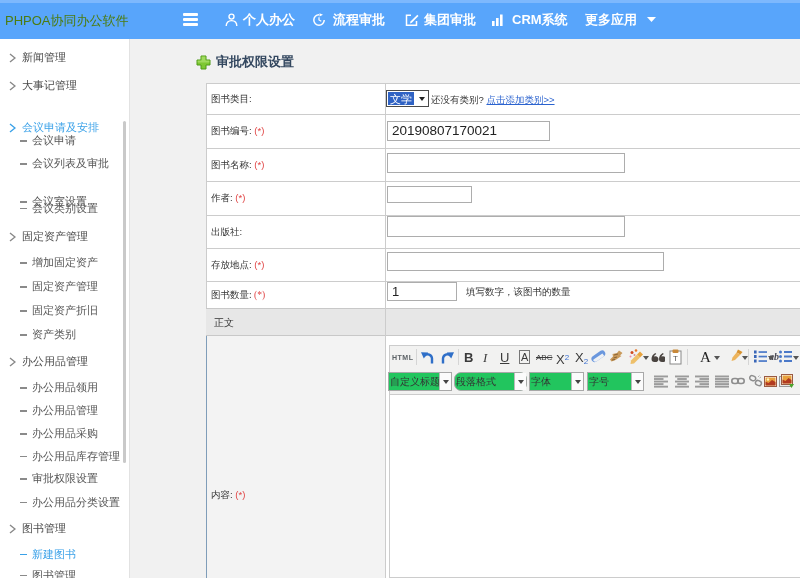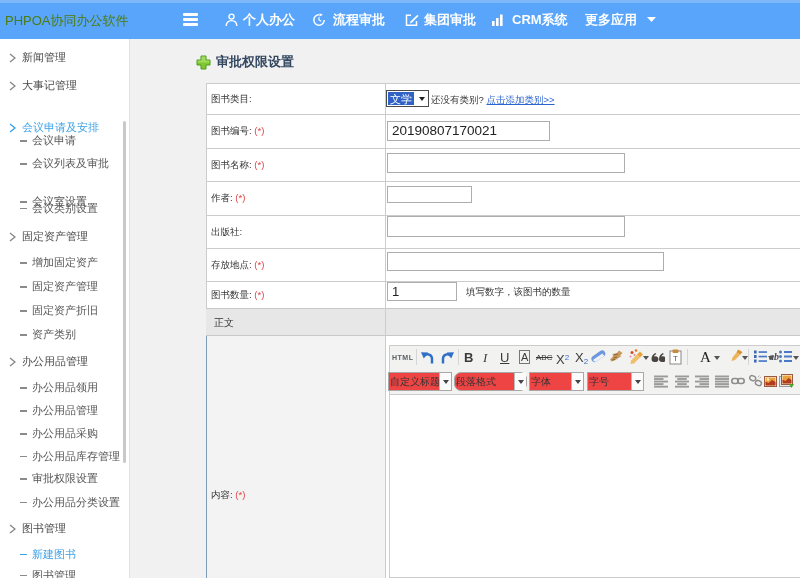--- a/index.html
+++ b/index.html
@@ -24,21 +24,21 @@
 .sel{color:#3aa1e8;}
 .sel .dash{background:#3aa1e8;}
 
 #ptitle{position:absolute;left:216px;top:39px;width:300px;height:45px;line-height:46px;font-size:13px;font-weight:bold;color:#33475f;}
 .tlabel{position:absolute;left:211px;font-size:9.5px;color:#333;}
 .star{color:#e04343;}
 .inp{position:absolute;background:#fff;border:1px solid #adadad;box-sizing:border-box;font-size:13.5px;color:#222;padding-left:4px;}
 .note{position:absolute;font-size:9.5px;color:#333;}
 .hl{left:206px;width:594px;height:1px;background:#ccc;}
 .tsep{position:absolute;top:349px;width:1px;height:16px;background:#d5d5d5;}
-.esel{position:absolute;top:372px;height:19px;background:#ef4444;border:1px solid #a8a8a8;box-sizing:border-box;font-size:10px;color:#333;line-height:17px;padding-left:1px;}
+.esel{position:absolute;top:372px;height:19px;background:#22c55e;border:1px solid #a8a8a8;box-sizing:border-box;font-size:10px;color:#333;line-height:17px;padding-left:1px;}
 .esel .ar{position:absolute;right:0;top:0;bottom:0;width:11px;border-left:1px solid #bbb;background:#fbfbfb;}
 .esel .ar:after{content:"";position:absolute;left:2.5px;top:7px;border-left:3px solid transparent;border-right:3px solid transparent;border-top:4px solid #444;}
 .tbt{position:absolute;top:345px;height:24px;line-height:25px;font-size:13px;color:#3b3b3b;}
 .dar{position:absolute;top:356px;width:0;height:0;border-left:3px solid transparent;border-right:3px solid transparent;border-top:4px solid #555;}
 </style>
 </head>
 <body>
 <div id="topbar"></div>
 <div id="logo">PHPOA协同办公软件</div>
 <div id="burger">
@@ -190,21 +190,21 @@
 
 <div class="abs" style="left:206px;top:336px;width:180px;height:242px;background:#f3f3f3;border-left:1px solid #7f9db9;box-sizing:border-box;"></div>
 <div class="abs" style="left:386px;top:336px;width:414px;height:242px;background:#fff;"></div>
 <div class="abs" style="left:385px;top:83px;width:1px;height:495px;background:#ccc;"></div>
 <div class="tlabel" style="top:83px;height:31px;line-height:32px;">图书类目:</div>
 <div class="tlabel" style="top:114px;height:34px;line-height:34px;text-align:right;">图书编号: <span class="star">(*)</span></div>
 <div class="tlabel" style="top:148px;height:33px;line-height:33px;">图书名称: <span class="star">(*)</span></div>
 <div class="tlabel" style="top:181px;height:34px;line-height:34px;">作者: <span class="star">(*)</span></div>
 <div class="tlabel" style="top:215px;height:33px;line-height:33px;">出版社:</div>
 <div class="tlabel" style="top:248px;height:33px;line-height:33px;">存放地点: <span class="star">(*)</span></div>
-<div class="tlabel" style="top:281px;height:27px;line-height:28px;">图书数量: <span class="star">(*)</span></div>
+<div class="tlabel" style="top:281px;height:27px;line-height:28px;font-family:Liberation Serif, serif;">图书数量: <span class="star">(*)</span></div>
 <div class="tlabel" style="top:483px;height:23px;line-height:23px;">内容: <span class="star">(*)</span></div>
 
 <div class="abs" style="left:386px;top:90px;width:43px;height:17px;border:1px solid #4a4a4a;background:#fff;box-sizing:border-box;">
     <span style="position:absolute;left:1px;top:1px;bottom:1px;width:24px;background:#2f62c4;color:#fff;font-size:11px;line-height:14px;padding-left:2px;">文学</span>
     <span style="position:absolute;right:3px;top:6px;width:0;height:0;border-left:3.5px solid transparent;border-right:3.5px solid transparent;border-top:4.5px solid #222;"></span>
   </div>
 <div class="note" style="left:431px;top:84px;height:21px;line-height:31px;">还没有类别? <a style="color:#2b63cf;text-decoration:underline;">点击添加类别&gt;&gt;</a></div>
 
 <div class="inp" style="left:387px;top:121px;width:163px;height:20px;line-height:18px;">20190807170021</div>
 <div class="inp" style="left:387px;top:152.5px;width:238px;height:20px;"></div>

